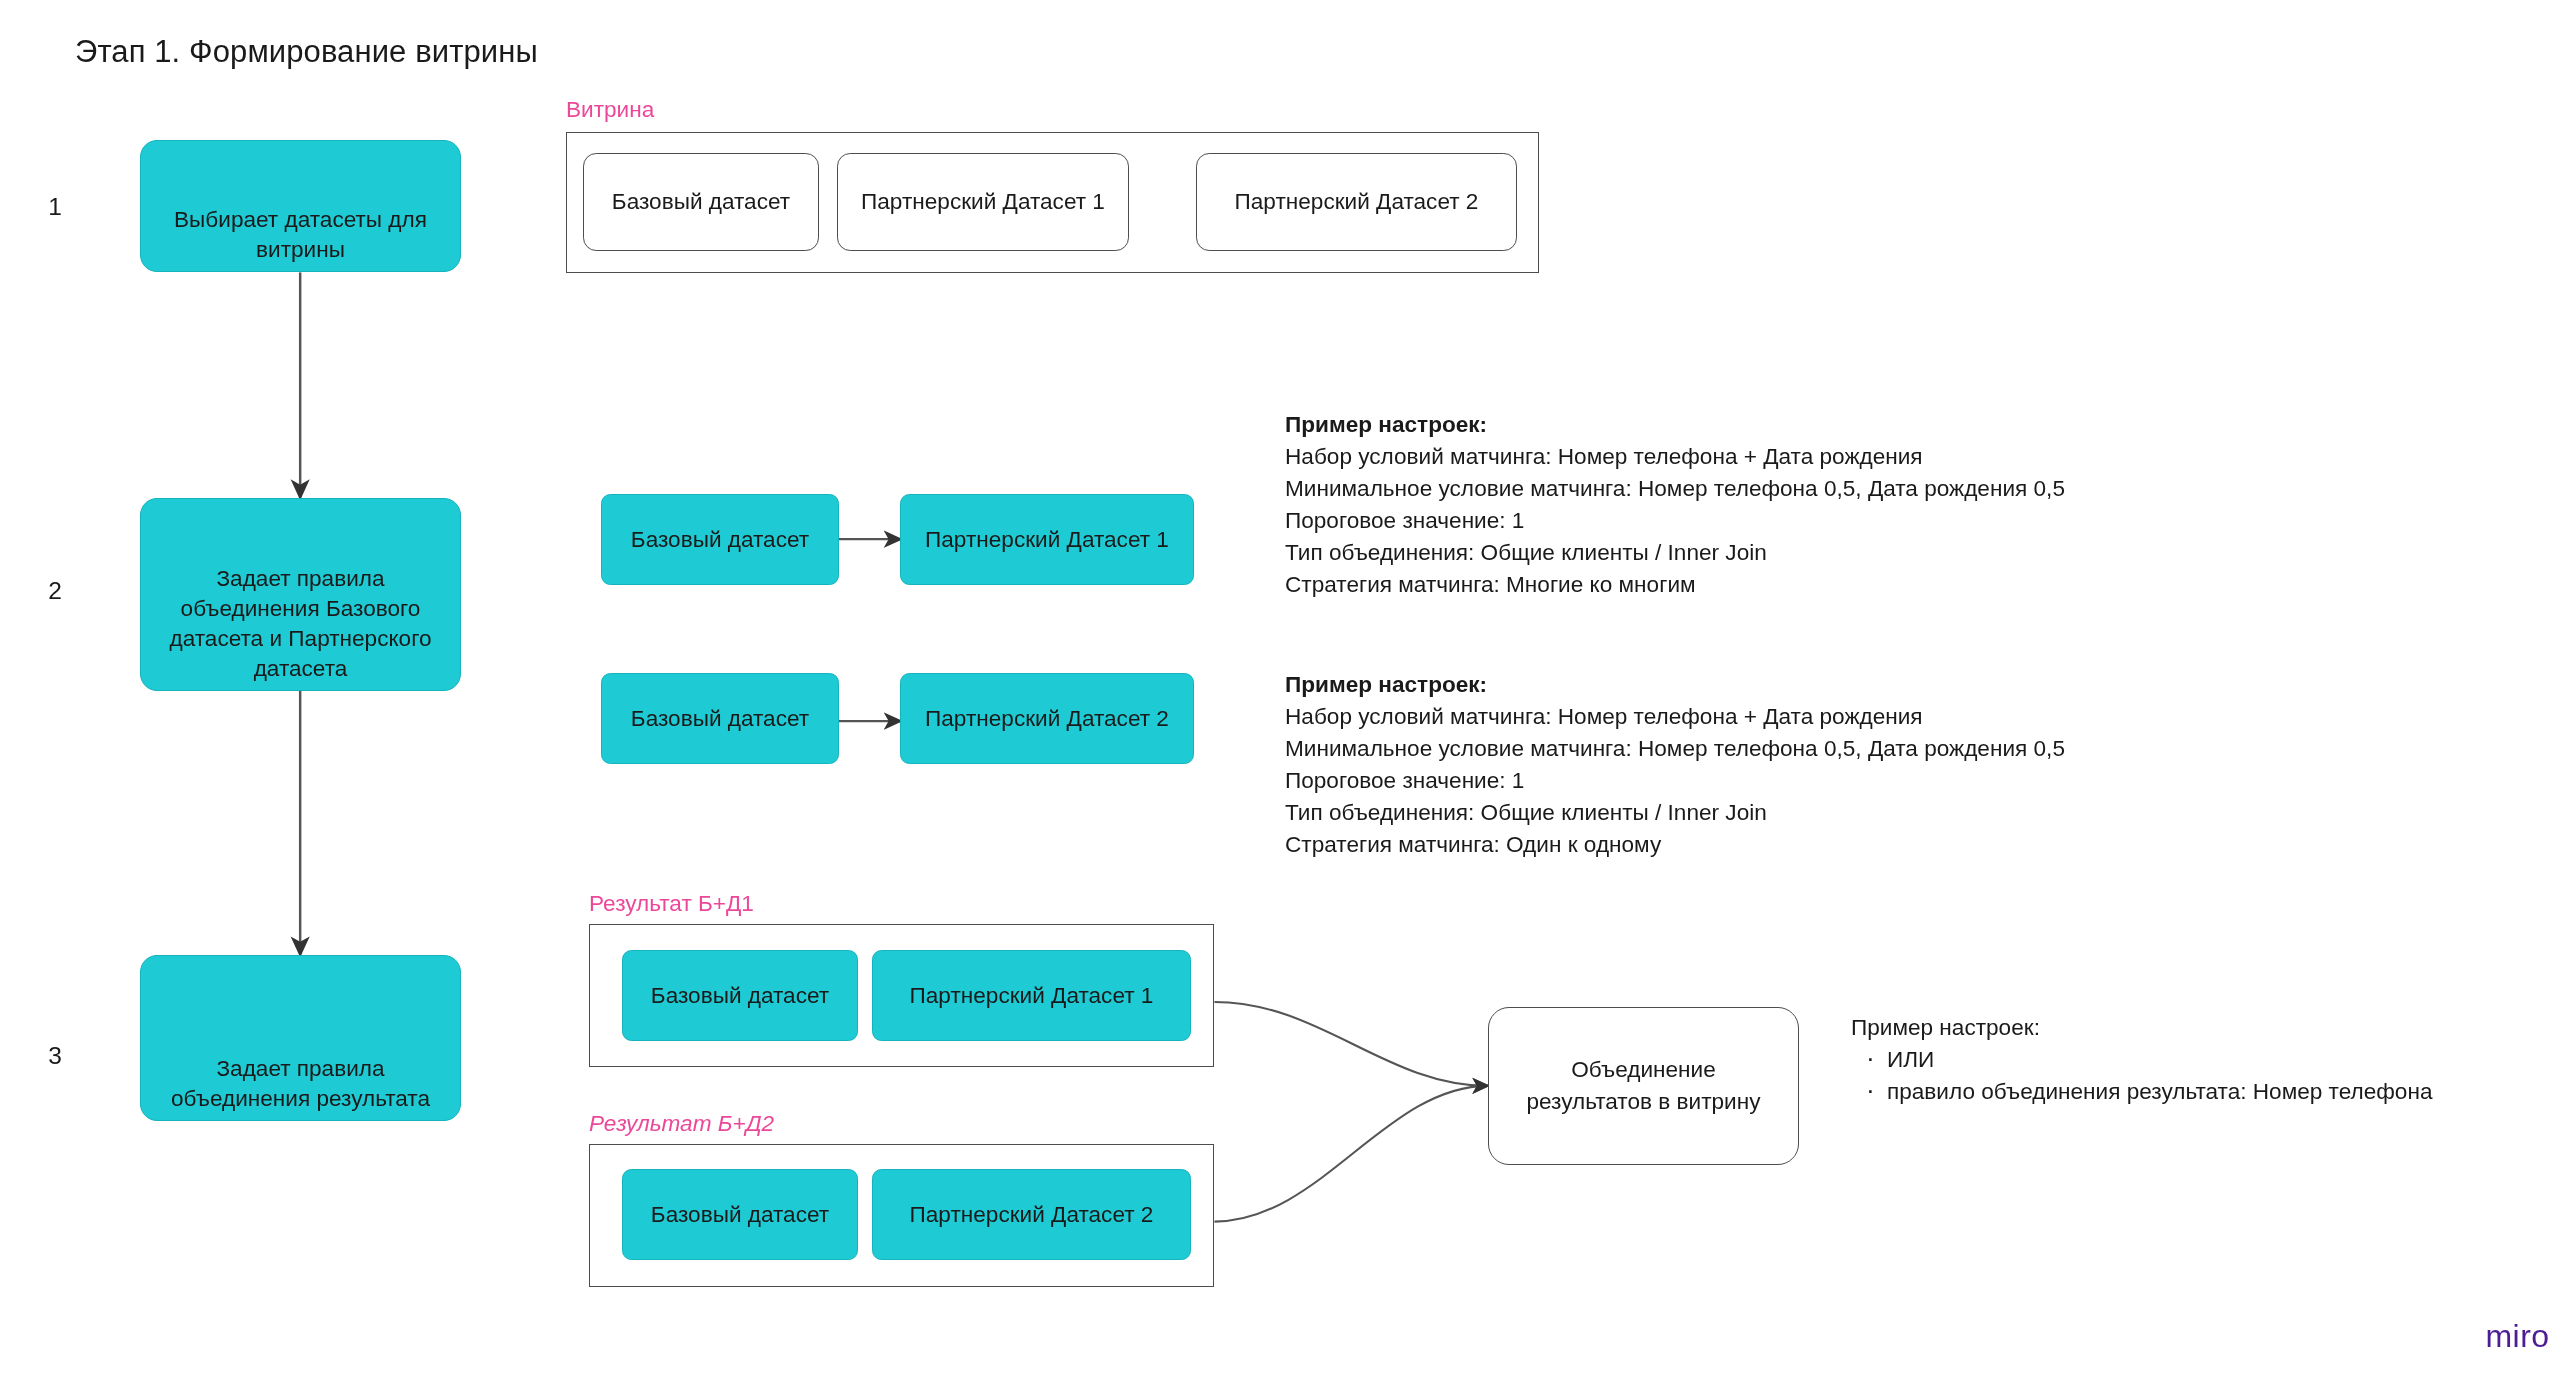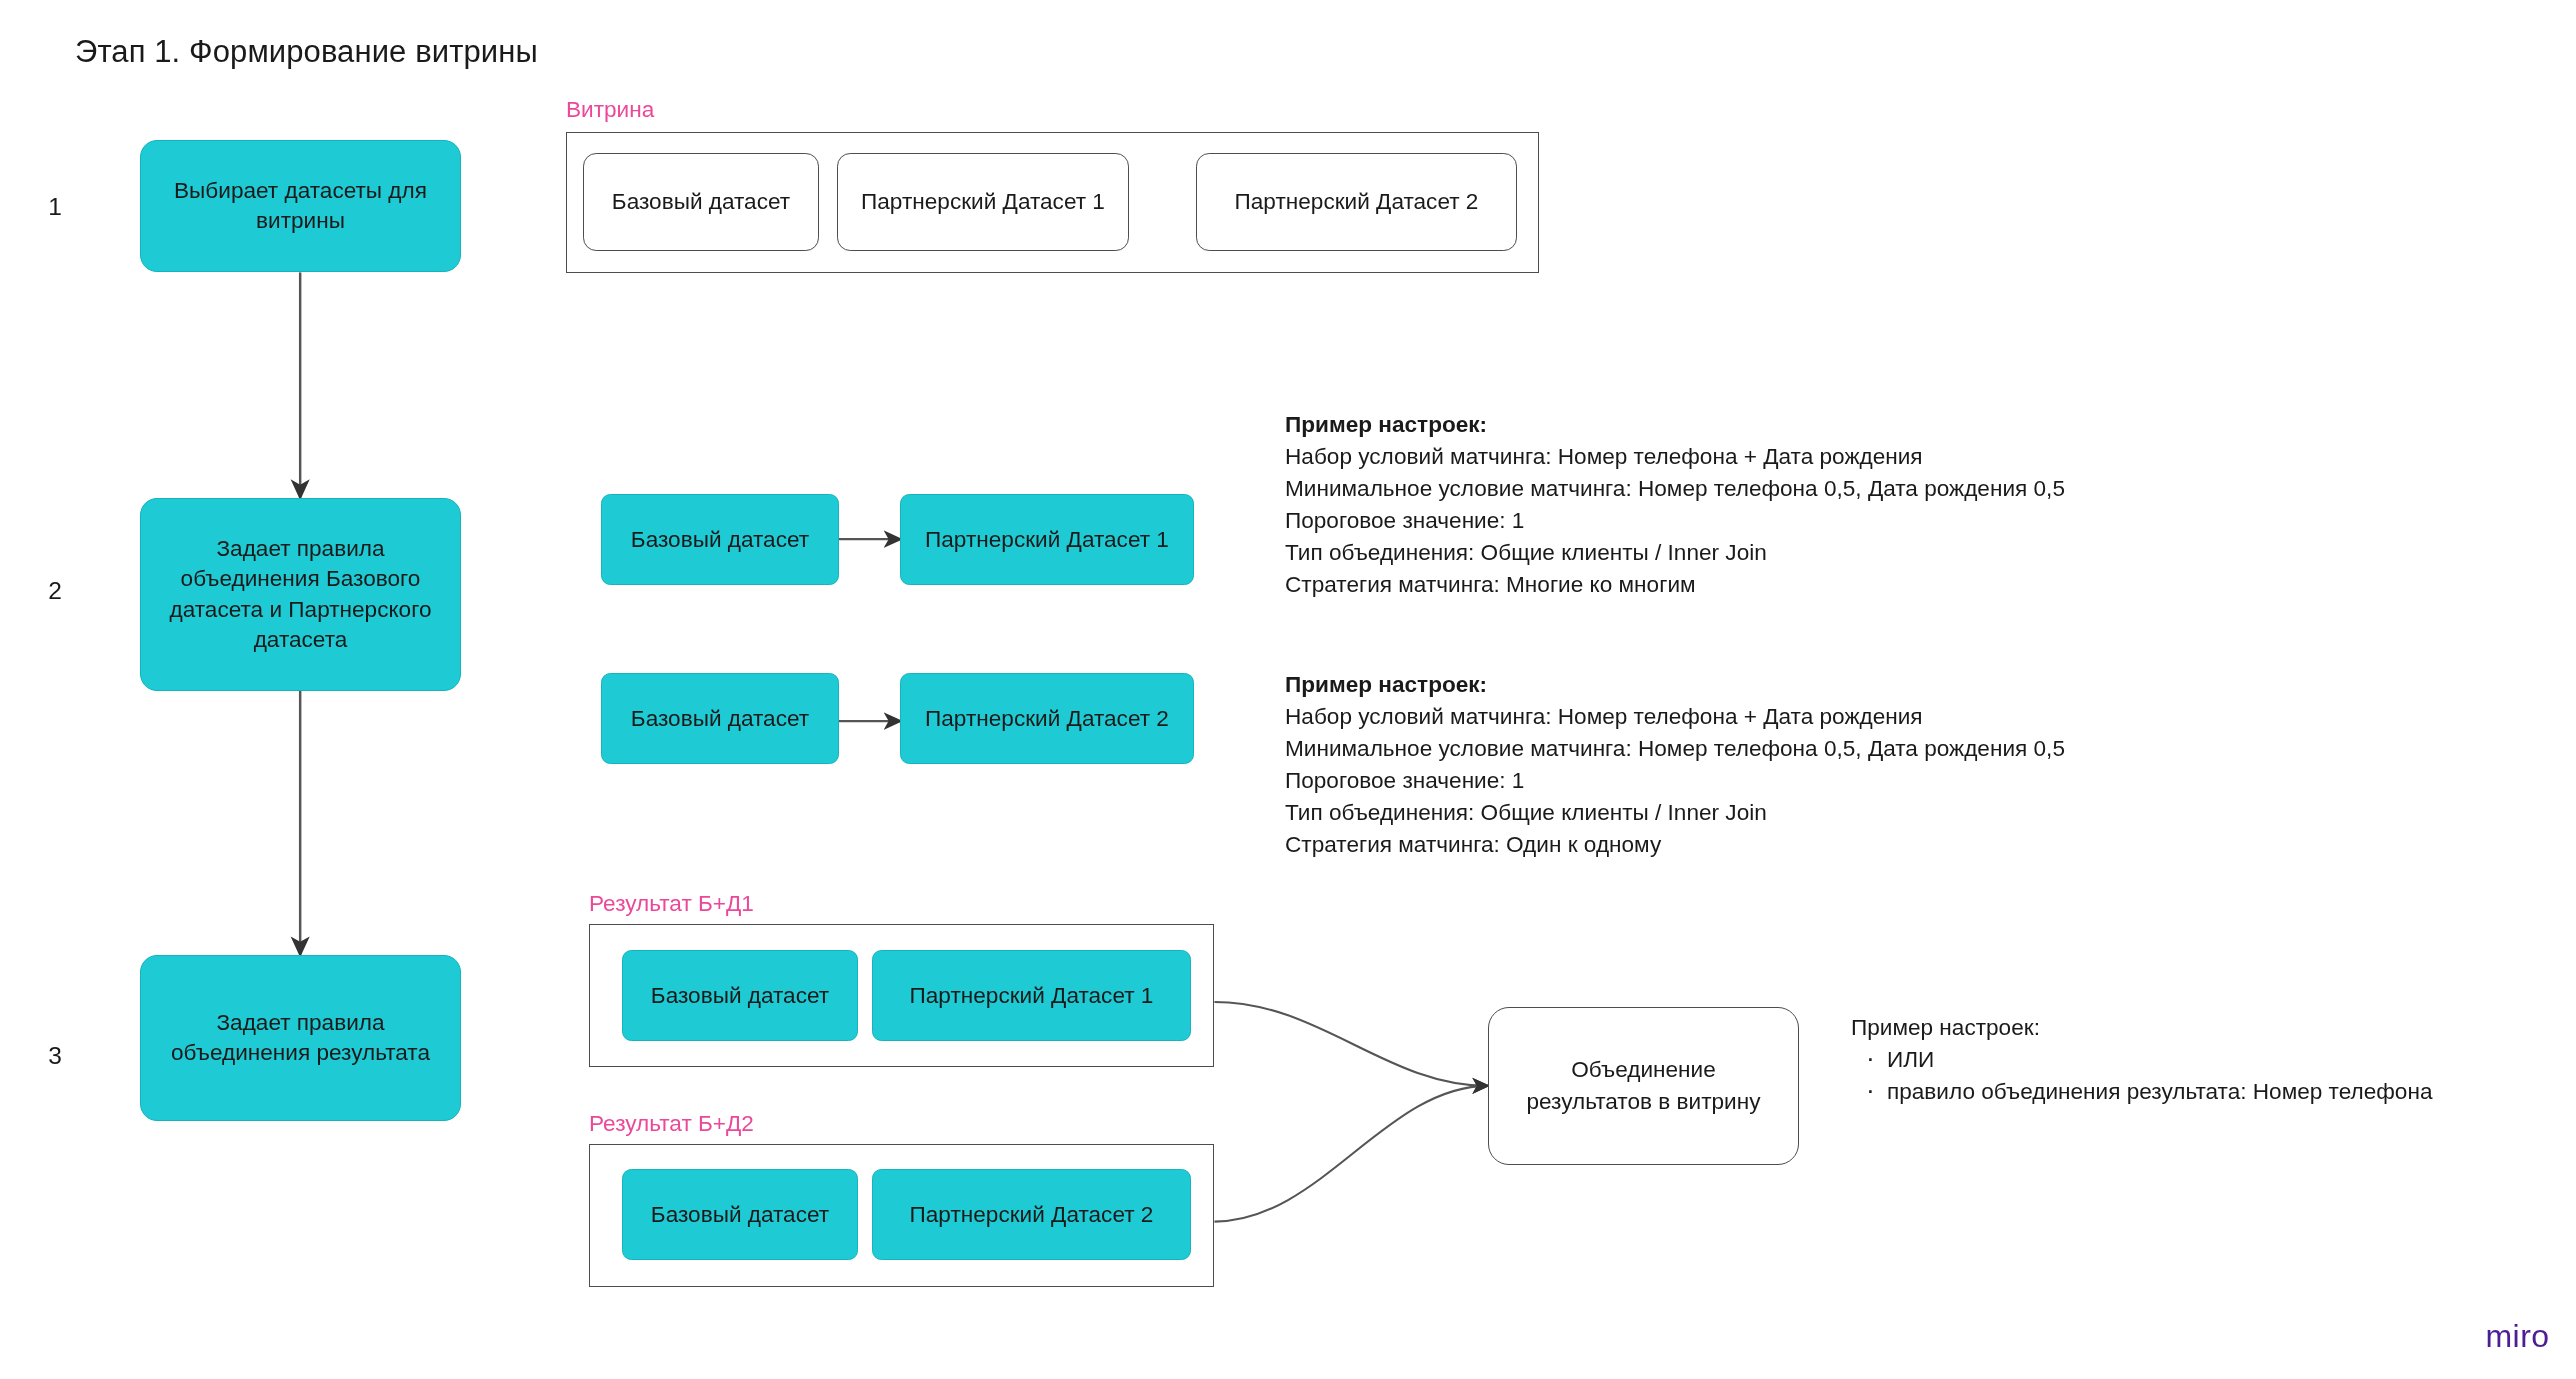--- a/index.html
+++ b/index.html
@@ -38,21 +38,21 @@
     text-align: center;
   }
 
   
   .process-box {
     background: #1ecbd4;
     border: 0.9px solid #15b4bd;
     border-radius: 17px;
     box-sizing: border-box;
     display: flex;
-    align-items: center;
+    align-items: flex-end;
     justify-content: center;
     text-align: center;
     font-size: 22.6px;
     line-height: 1.33;
     color: #1a1a1a;
     padding: 5.7px 13.2px;
   }
 
   
   .teal-chip {
@@ -231,21 +231,21 @@
 
   <div class="abs group-label" style="left:589px; top:891px;">Результат Б+Д1</div>
   <div class="abs group-box" style="left:589px; top:924px; width:625px; height:143px;"></div>
   <div class="abs teal-chip" style="left:622px; top:950px; width:236px; height:91px;">
     <span>Базовый датасет</span>
   </div>
   <div class="abs teal-chip" style="left:872px; top:950px; width:319px; height:91px;">
     <span>Партнерский Датасет 1</span>
   </div>
 
-  <div class="abs group-label" style="left:589px; top:1111px;">Результат Б+Д2</div>
+  <div class="abs group-label" style="left:589px; top:1111px;font-style:italic;">Результат Б+Д2</div>
   <div class="abs group-box" style="left:589px; top:1144px; width:625px; height:143px;"></div>
   <div class="abs teal-chip" style="left:622px; top:1169px; width:236px; height:91px;">
     <span>Базовый датасет</span>
   </div>
   <div class="abs teal-chip" style="left:872px; top:1169px; width:319px; height:91px;">
     <span>Партнерский Датасет 2</span>
   </div>
 
   <div class="abs white-chip" id="merge-box" style="left:1488px; top:1007px; width:311px; height:158px;">
     <span>Объединение</span>

